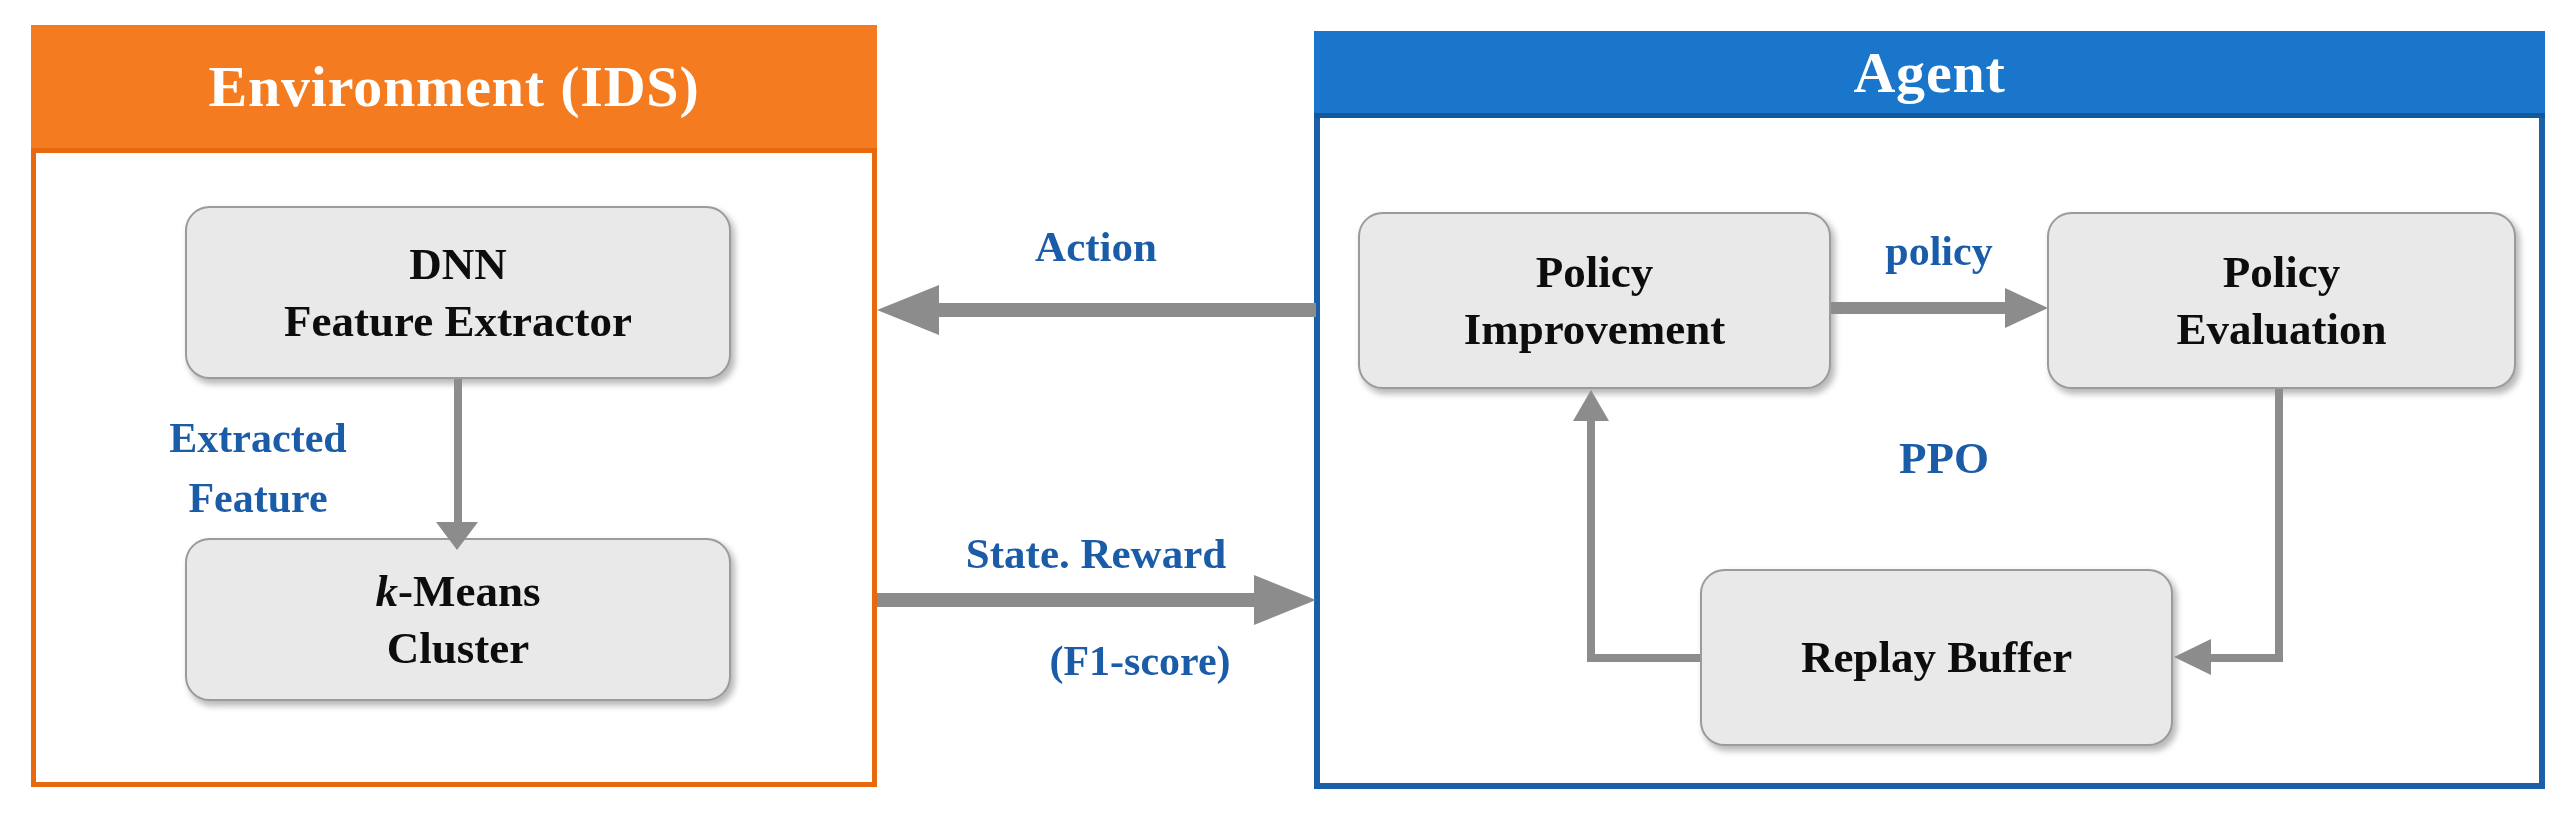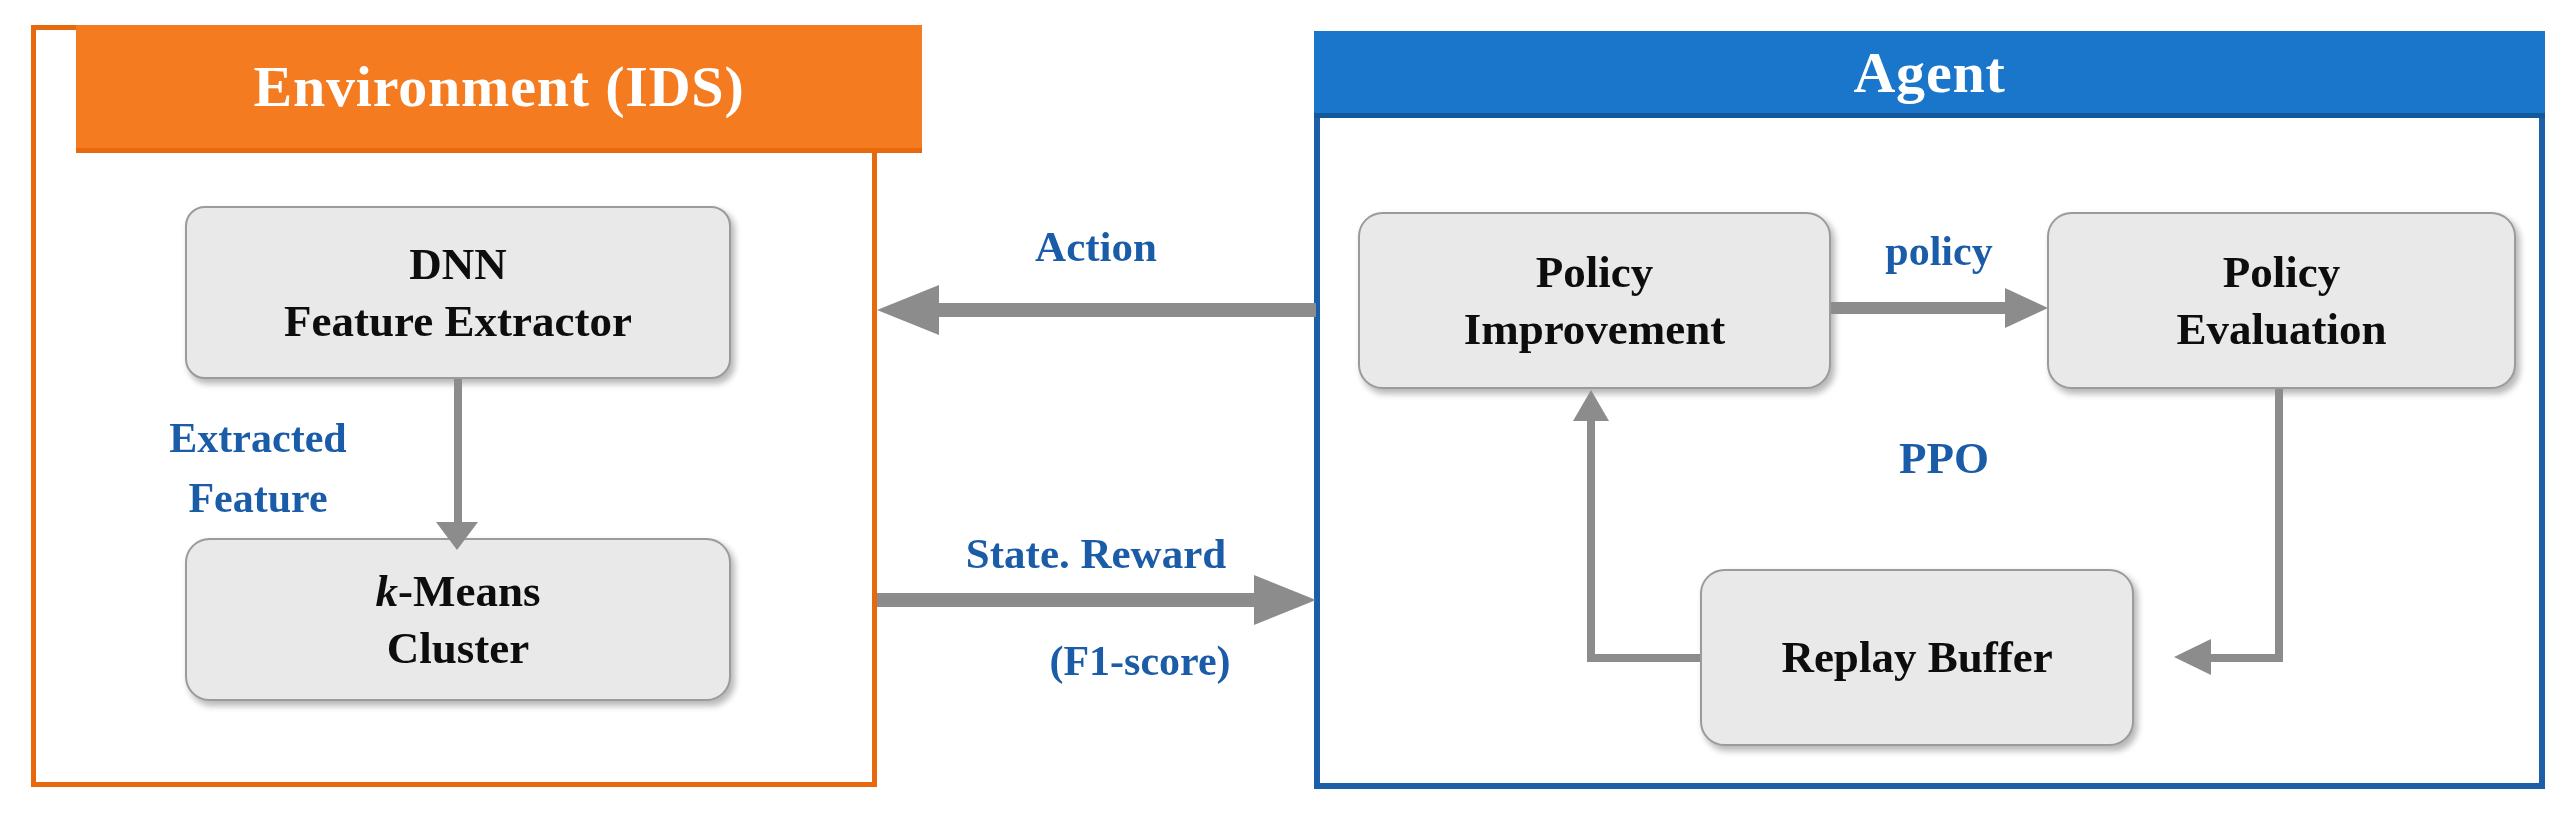--- a/index.html
+++ b/index.html
@@ -12,40 +12,40 @@
   }
   
   .panel{position:absolute;background:#ffffff;box-sizing:border-box;}
   #env-panel{left:31px;top:25.4px;width:846px;height:762px;border:5.4px solid var(--c-orange_border);}
   #agent-panel{left:1314px;top:31px;width:1231px;height:758px;border:6.2px solid var(--c-blue_border);}
   .panel-header{
     position:absolute;box-sizing:border-box;
     display:flex;align-items:center;justify-content:center;
     color:#ffffff;font-weight:bold;font-size:58px;letter-spacing:0.8px;
   }
-  #env-header{left:31px;top:25.4px;width:846px;height:128px;background:var(--c-orange);border-bottom:5.4px solid var(--c-orange_border);margin-left:45px;}
+  #env-header{left:31px;top:25.4px;width:846px;height:128px;background:var(--c-orange);border-bottom:5.4px solid var(--c-orange_border);}
   #agent-header{left:1314px;top:31px;width:1231px;height:87px;background:var(--c-blue);border-bottom:5.4px solid #12589c;}
 
   
   .node{
     position:absolute;box-sizing:border-box;
     background:var(--c-box_fill);
     border:2.3px solid var(--c-box_border);
     border-radius:24.6px;
     display:flex;align-items:center;justify-content:center;
     text-align:center;
     font-weight:bold;font-size:45px;line-height:1.25;color:#0d0d0d;
     box-shadow:3.8px 4.6px 6.2px rgba(0,0,0,0.28);
   }
   .node .txt{white-space:pre-line;}
-  #node-dnn{left:185px;top:206px;width:546px;height:173px;border-radius:20px;}
+  #node-dnn{left:185px;top:206px;width:546px;height:173px;}
   #node-kmeans{left:185px;top:538px;width:546px;height:163px;}
   #node-pi{left:1358px;top:212px;width:473px;height:177px;}
   #node-pe{left:2047px;top:212px;width:469px;height:177px;}
-  #node-rb{left:1700px;top:569px;width:434px;height:177px;text-align:center;}
+  #node-rb{left:1700px;top:569px;width:473px;height:177px;text-align:center;}
 
   
   .blabel{
     position:absolute;transform:translateX(-50%);
     color:var(--c-blue_text);
     font-weight:bold;text-align:center;white-space:pre-line;
   }
   #lbl-extracted{left:258px;top:409px;font-size:42px;line-height:1.42;}
   #lbl-action{left:1096px;top:222px;font-size:43px;}
   #lbl-action-sub{left:1096px;top:342px;font-size:42px;}

